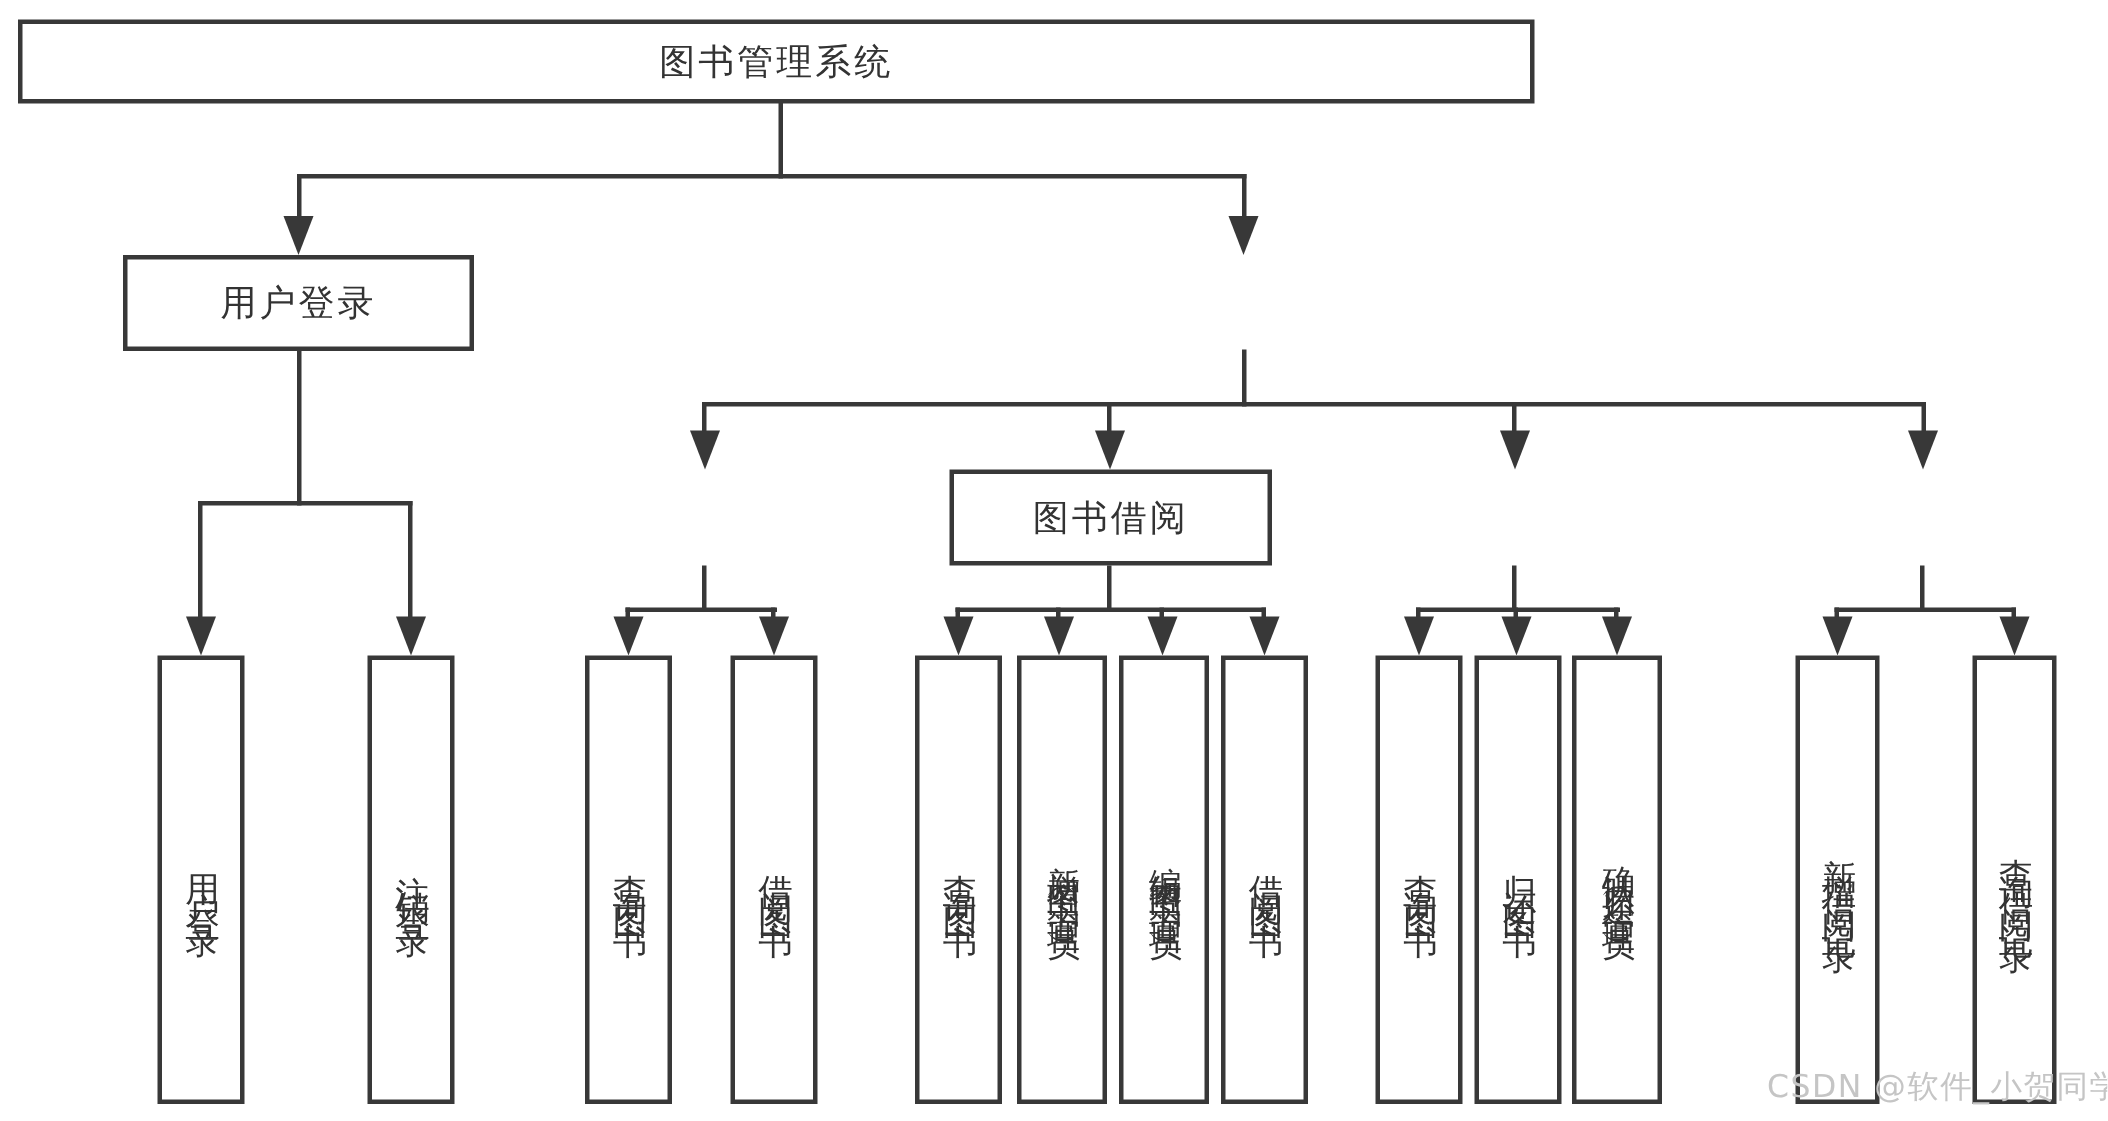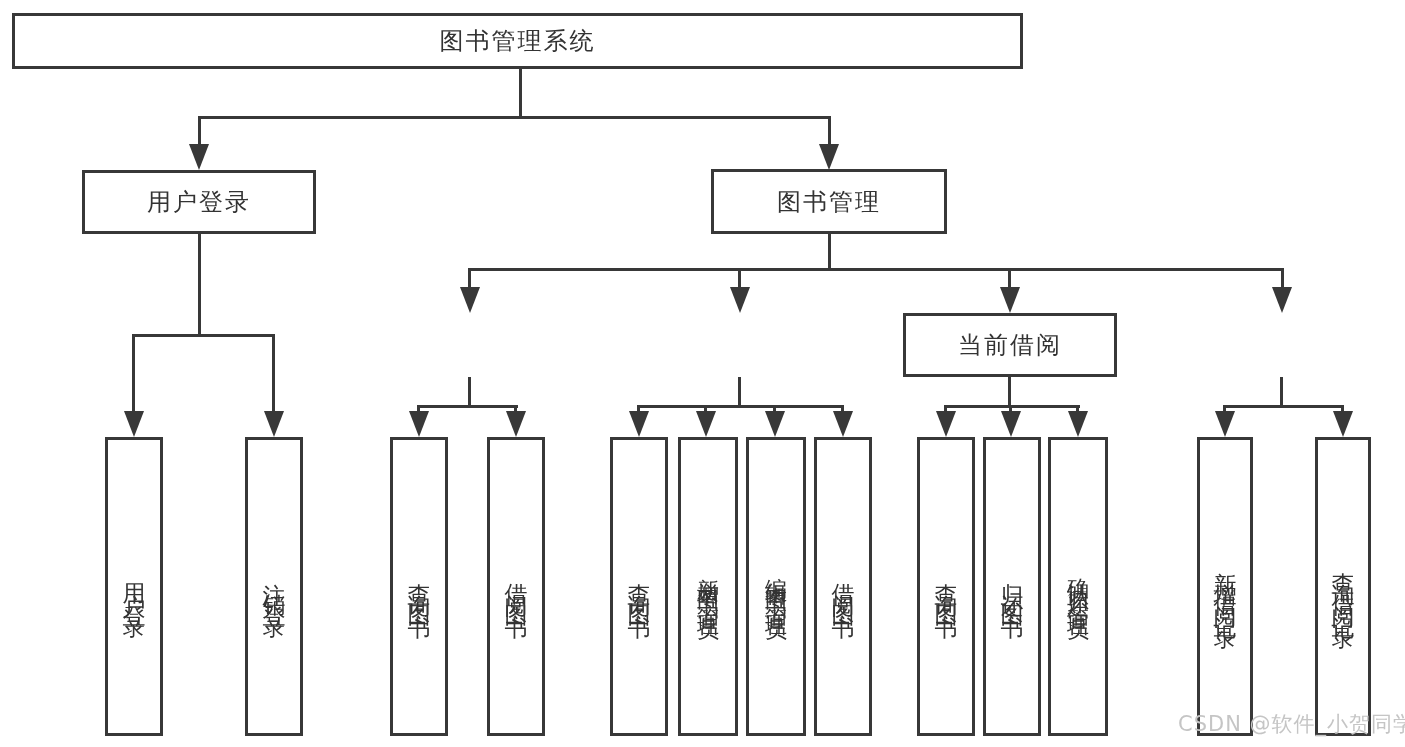--- a/index.html
+++ b/index.html
@@ -50,44 +50,41 @@
   <div class="vl" style="left:519px;top:67px;height:52px;"></div>
   <div class="hl" style="left:198px;top:116px;width:633px;"></div>
   <div class="stem" style="left:198px;top:116px;height:32px;"></div>
   <div class="stem" style="left:828px;top:116px;height:32px;"></div>
   <div class="head" style="left:189px;top:144px;"></div>
   <div class="head" style="left:819px;top:144px;"></div>
 
   <div class="box hbox" style="left:82px;top:170px;width:234px;height:64px;">
     <span>用户登录</span>
   </div>
-  <div class="box hbox" style="left:711px;top:169px;width:236px;height:65px;">
-    <span>图书管理</span>
-  </div>
 
   <div class="vl" style="left:198px;top:233px;height:104px;"></div>
   <div class="hl" style="left:132px;top:334px;width:143px;"></div>
   <div class="stem" style="left:132px;top:334px;height:80px;"></div>
   <div class="stem" style="left:272px;top:334px;height:80px;"></div>
   <div class="head" style="left:124px;top:411px;"></div>
   <div class="head" style="left:264px;top:411px;"></div>
 
   <div class="vl" style="left:828px;top:233px;height:38px;"></div>
   <div class="hl" style="left:468px;top:268px;width:816px;"></div>
   <div class="stem" style="left:468px;top:268px;height:24px;"></div>
   <div class="stem" style="left:738px;top:268px;height:24px;"></div>
   <div class="stem" style="left:1008px;top:268px;height:24px;"></div>
   <div class="stem" style="left:1281px;top:268px;height:24px;"></div>
   <div class="head" style="left:460px;top:287px;"></div>
   <div class="head" style="left:730px;top:287px;"></div>
   <div class="head" style="left:1000px;top:287px;"></div>
   <div class="head" style="left:1272px;top:287px;"></div>
 
-  <div class="box hbox" style="left:903px;top:313px;width:214px;height:64px;">
-    <span>当前借阅</span>
+  <div class="box hbox" style="left:633px;top:313px;width:215px;height:64px;">
+    <span>图书借阅</span>
   </div>
 
   <div class="vl" style="left:468px;top:377px;height:31px;"></div>
   <div class="hl" style="left:417px;top:405px;width:101px;"></div>
   <div class="stem" style="left:417px;top:405px;height:14px;"></div>
   <div class="stem" style="left:514px;top:405px;height:14px;"></div>
   <div class="head" style="left:409px;top:411px;"></div>
   <div class="head" style="left:506px;top:411px;"></div>
 
   <div class="vl" style="left:738px;top:377px;height:31px;"></div>

